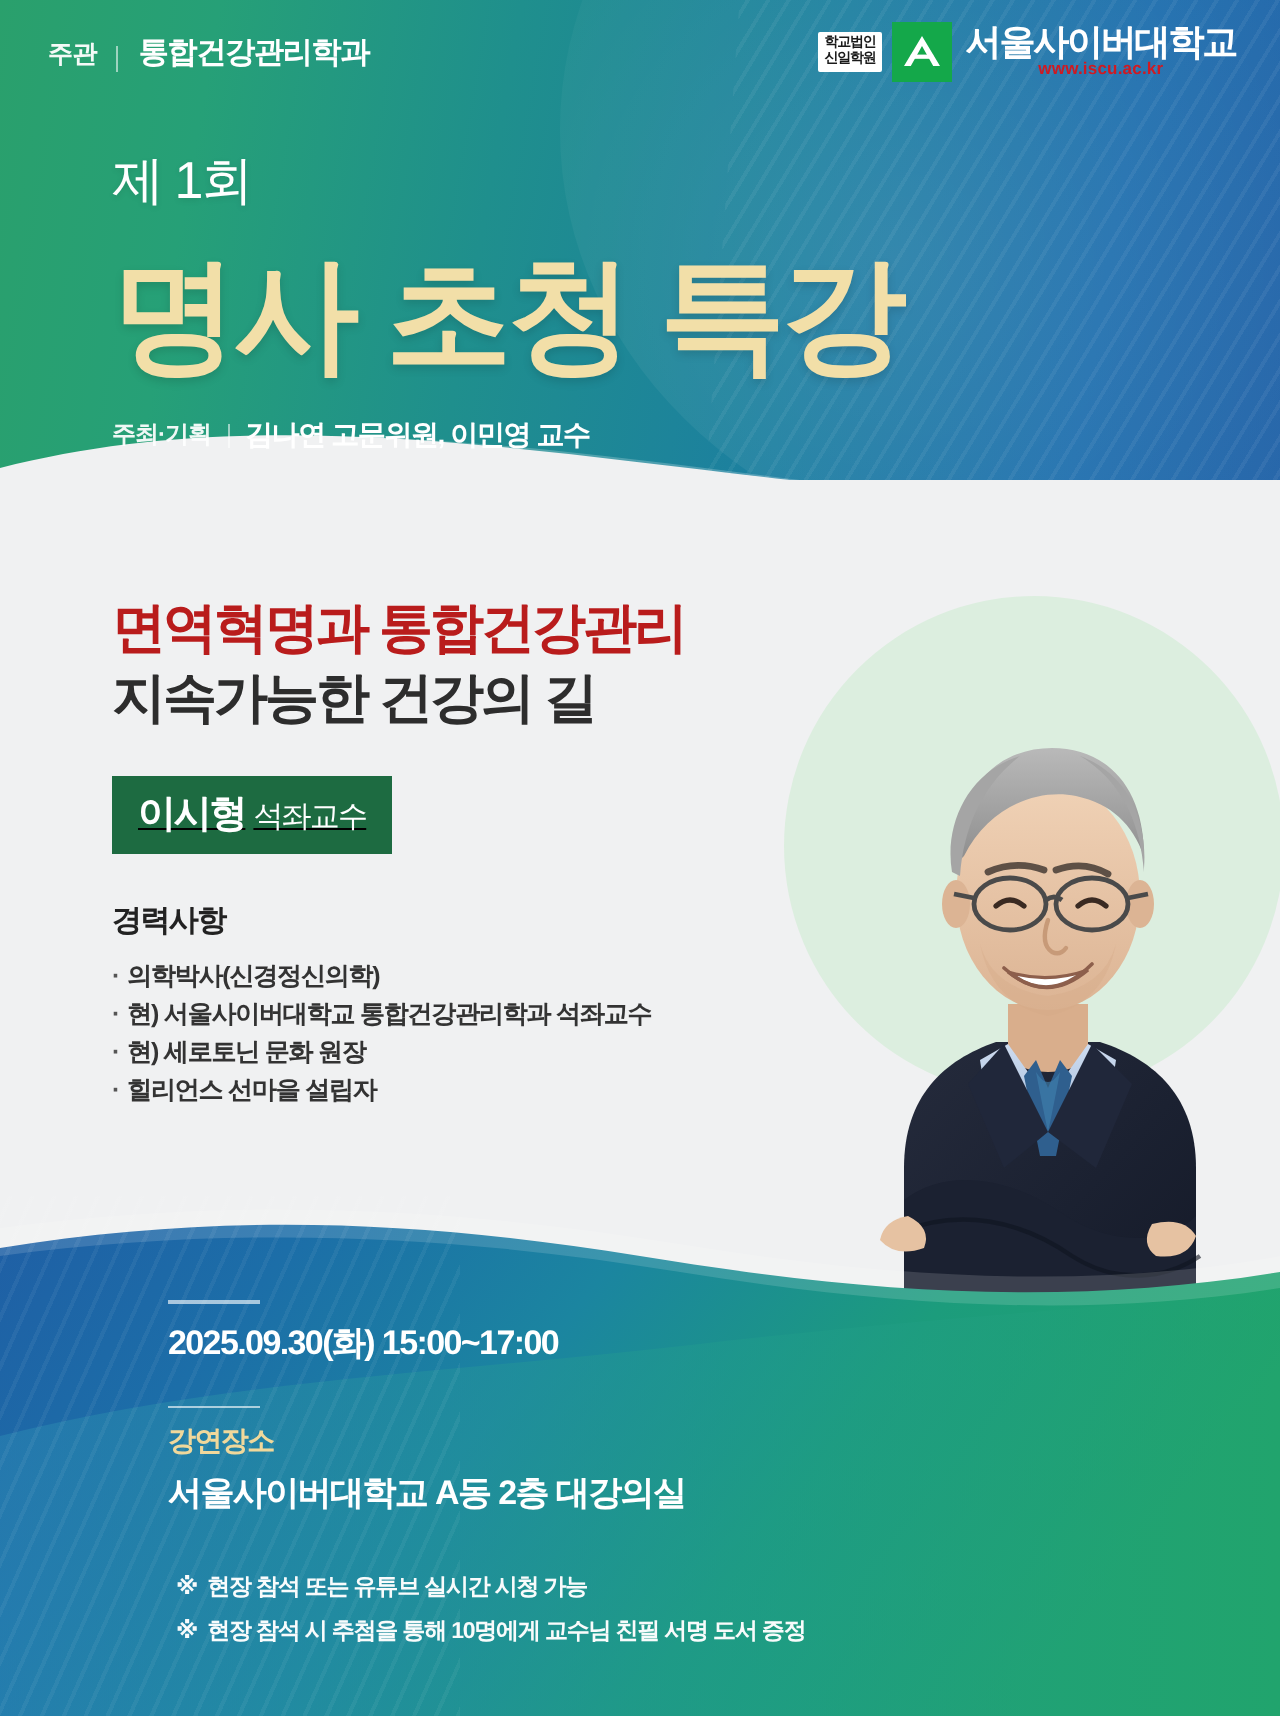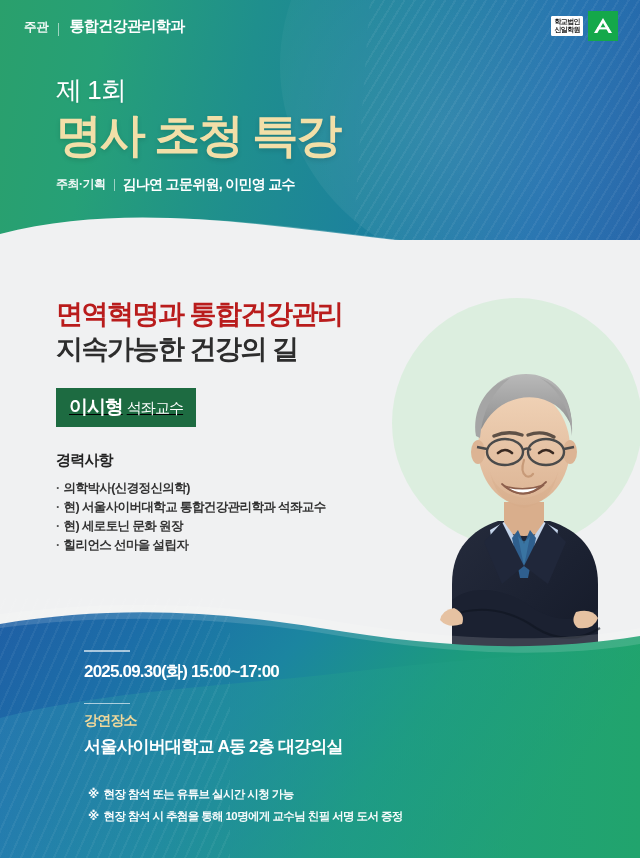--- a/index.html
+++ b/index.html
@@ -159,22 +159,22 @@
   }
   .hero-sub {
     font-size: 26px;
     font-weight: 400;
     color: #ffffff;
     letter-spacing: -1px;
     line-height: 1.12;
     text-shadow: 0 1px 3px rgba(0,0,0,0.10);
   }
   .hero-main {
-    margin-top: 4px;
-    font-size: 46px;
+    margin-top: 18px;
+    font-size: 63px;
     font-weight: 800;
     color: #f2dfa8;
     letter-spacing: -2.2px;
     line-height: 1.14;
     text-shadow: 0 2px 5px rgba(0,0,0,0.13);
   }
   .hero-org {
     margin-top: 14px;
     display: flex;
     align-items: center;
@@ -386,20 +386,24 @@
     <div class="logo-block">
       <span class="logo-corp">
         <span>학교법인</span>
         <span>신일학원</span>
       </span>
       <span class="logo-mark">
         <svg width="22" height="20" viewBox="0 0 22 20" aria-hidden="true">
           <path d="M11 2 L20 17 L16.6 17 L11 7 L5.4 17 L2 17 Z" fill="#ffffff"></path>
           <rect x="5.4" y="11.3" width="11.2" height="2.1" fill="#ffffff"></rect>
         </svg>
+      </span>
+      <span class="logo-text">
+        <span class="logo-name">서울사이버대학교</span>
+        <span class="logo-url">www.iscu.ac.kr</span>
       </span>
     </div>
   </div>
 
   <div class="hero">
     <div class="hero-sub">제 1회</div>
     <div class="hero-main">명사 초청 특강</div>
     <div class="hero-org">
       <span class="hero-org-label">주최·기획</span>
       <span class="hero-org-divider"></span>

